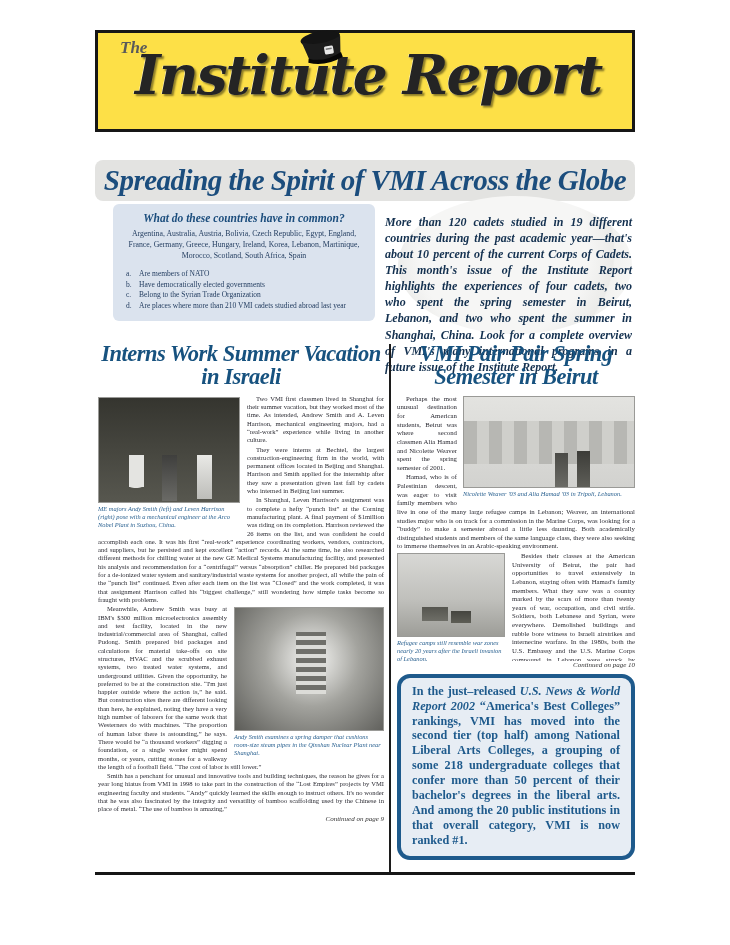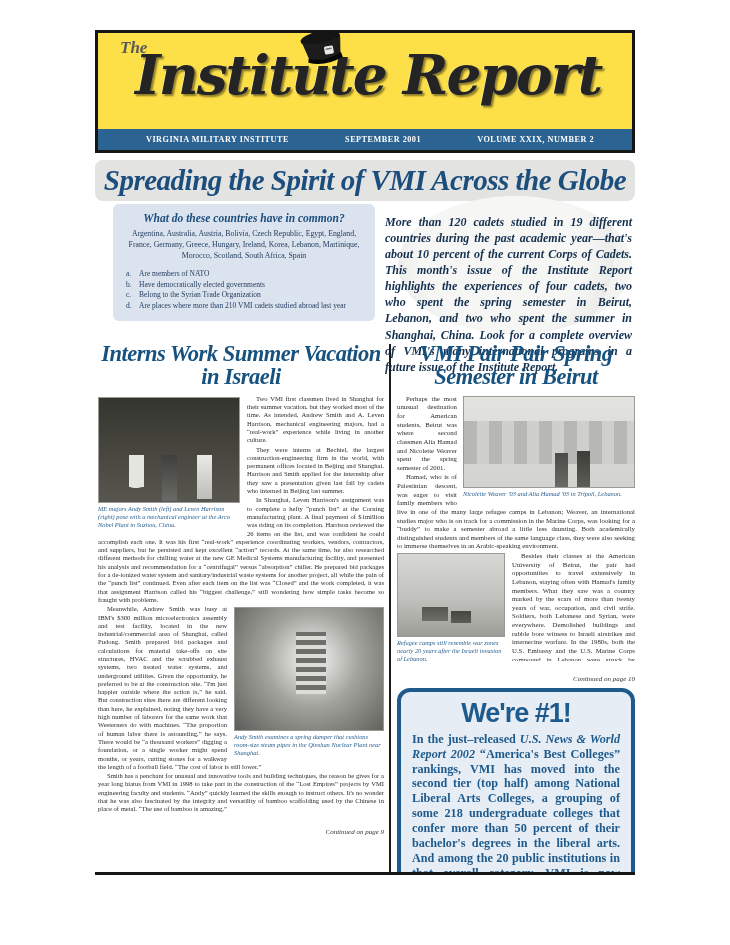--- a/index.html
+++ b/index.html
@@ -79,21 +79,21 @@
       repeating-linear-gradient(90deg,#b7b7b3 0 13px,#cfcfcb 13px 25px),
       linear-gradient(180deg,#e3e3e0 0%,#d2d2cf 100%);
       background-size:13px 34px,13px 36px,100% 48%,100% 100%;
       background-position:58% 100%,72% 100%,0 52%,0 0;background-repeat:no-repeat;}
   .ph-refugee{width:108px;height:84px;background-color:#b9b9b5;background-image:
       linear-gradient(#55554f,#6e6e67),linear-gradient(#45453f,#5d5d55),
       linear-gradient(180deg,#d8d8d5 0%,#c0c0bc 55%,#9d9d98 100%);
       background-size:26px 14px,20px 12px,100% 100%;
       background-position:30% 78%,62% 82%,0 0;background-repeat:no-repeat;}
 
-  .continued{clear:right;text-align:right;font-size:7px;font-style:italic;color:#333;margin-top:14px;}
+  .continued{clear:right;text-align:right;font-size:7px;font-style:italic;color:#333;margin-top:0;}
 
   
   .rank-box{box-sizing:border-box;margin-top:5px;border:4px solid #1e5a8c;border-radius:13px;
             background:#e7edf4;padding:6px 11px 9px;}
   .rank-title{text-align:center;font-family:"Liberation Sans",sans-serif;font-weight:bold;
               font-size:27px;color:#1e5a8c;letter-spacing:-1px;margin-bottom:3px;}
   .rank-body{font-size:12.2px;font-weight:bold;line-height:1.22;text-align:justify;color:#1e5a8c;}
   .rank-body .ital{font-style:italic;}
 </style>
 </head>
@@ -105,25 +105,20 @@
     <div class="masthead-top">
       <span class="masthead-the">The</span>
       <div class="masthead-title">Institute Report</div>
       <svg class="hat" viewBox="0 0 50 38">
         <ellipse cx="24" cy="9" rx="20" ry="7" fill="#141414"></ellipse>
         <path d="M5 10 L10 30 Q24 36 41 29 L44 10 Q24 18 5 10 Z" fill="#1c1c1c"></path>
         <path d="M9 27 Q24 34 42 26 L43 31 Q24 38 8 31 Z" fill="#060606"></path>
         <rect x="26" y="18" width="9" height="8" rx="1.5" fill="#e8e8e8"></rect>
         <rect x="27.5" y="20" width="6" height="1.5" fill="#777"></rect>
       </svg>
-    </div>
-    <div class="masthead-bar">
-      <span>VIRGINIA MILITARY INSTITUTE</span>
-      <span>SEPTEMBER 2001</span>
-      <span>VOLUME XXIX, NUMBER 2</span>
     </div>
   </div>
 
   <div class="banner">
     <span class="banner-text">Spreading the Spirit of VMI Across the Globe</span>
   </div>
 
   <div class="globe"></div>
 
   <div class="quiz-box">
@@ -185,20 +180,19 @@
       <p>Hamad, who is of Palestinian descent, was eager to visit family members who live in one of the many large refugee camps in Lebanon; Weaver, an international studies major who is on track for a commission in the Marine Corps, was looking for a “buddy” to make a semester abroad a little less daunting.  Both academically distinguished students and members of the same language class, they were also seeking to immerse themselves in an Arabic-speaking environment.</p>
       <div class="photo-wrap-lt">
         <div class="photo ph-refugee"></div>
         <div class="caption">Refugee camps still resemble war zones nearly 20 years after the Israeli invasion of Lebanon.</div>
       </div>
       <p>Besides their classes at the American University of Beirut, the pair had opportunities to travel extensively in Lebanon, staying often with Hamad's family members.  What they saw was a country marked by the scars of more than twenty years of war, occupation, and civil strife.  Soldiers, both Lebanese and Syrian, were everywhere.  Demolished buildings and rubble bore witness to Israeli airstrikes and internecine warfare.  In the 1980s, both the U.S. Embassy and the U.S. Marine Corps compound in Lebanon were struck by terrorist bombs, killing more than 200 Americans.  Americans were frequent targets for hostage-takers at that time as well.  But the two women met little resentment for the American people, and found that their Arab hosts were eager to learn American slang and soak up U.S. culture.  The</p>
     </div>
     <div class="continued">Continued on page 10</div>
 
     <div class="rank-box">
-      <div class="rank-title">We're #1!</div>
       <div class="rank-body">
         <span>In the just–released </span><span class="ital">U.S. News &amp; World Report 2002</span><span> “America's Best Colleges” rankings, VMI has moved into the second tier (top half) among National Liberal Arts Colleges, a grouping of some 218 undergraduate colleges that confer more than 50 percent of their bachelor's degrees in the liberal arts.  And among the 20 public institutions in that overall category, VMI is now ranked #1.</span>
       </div>
     </div>
   </div>
 
 </div>
 
 </body></html>

